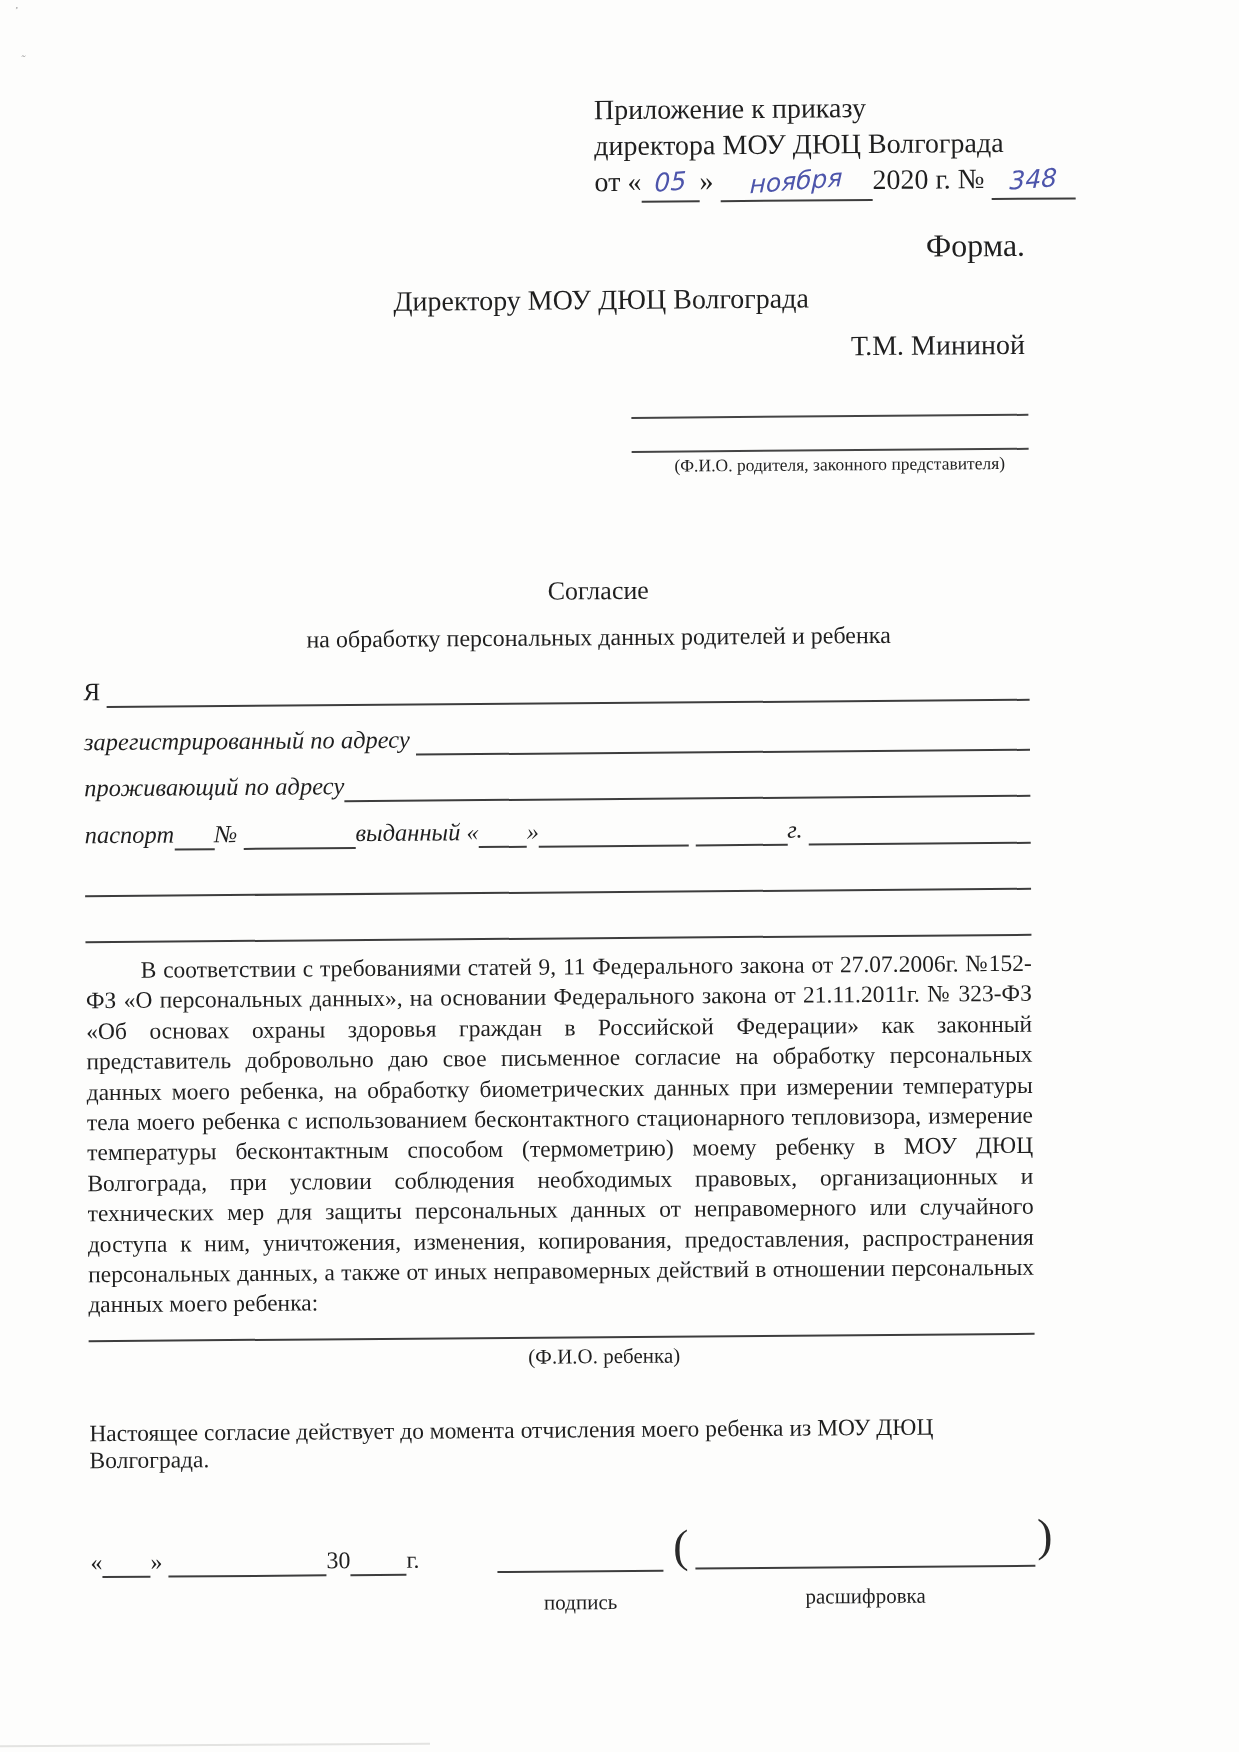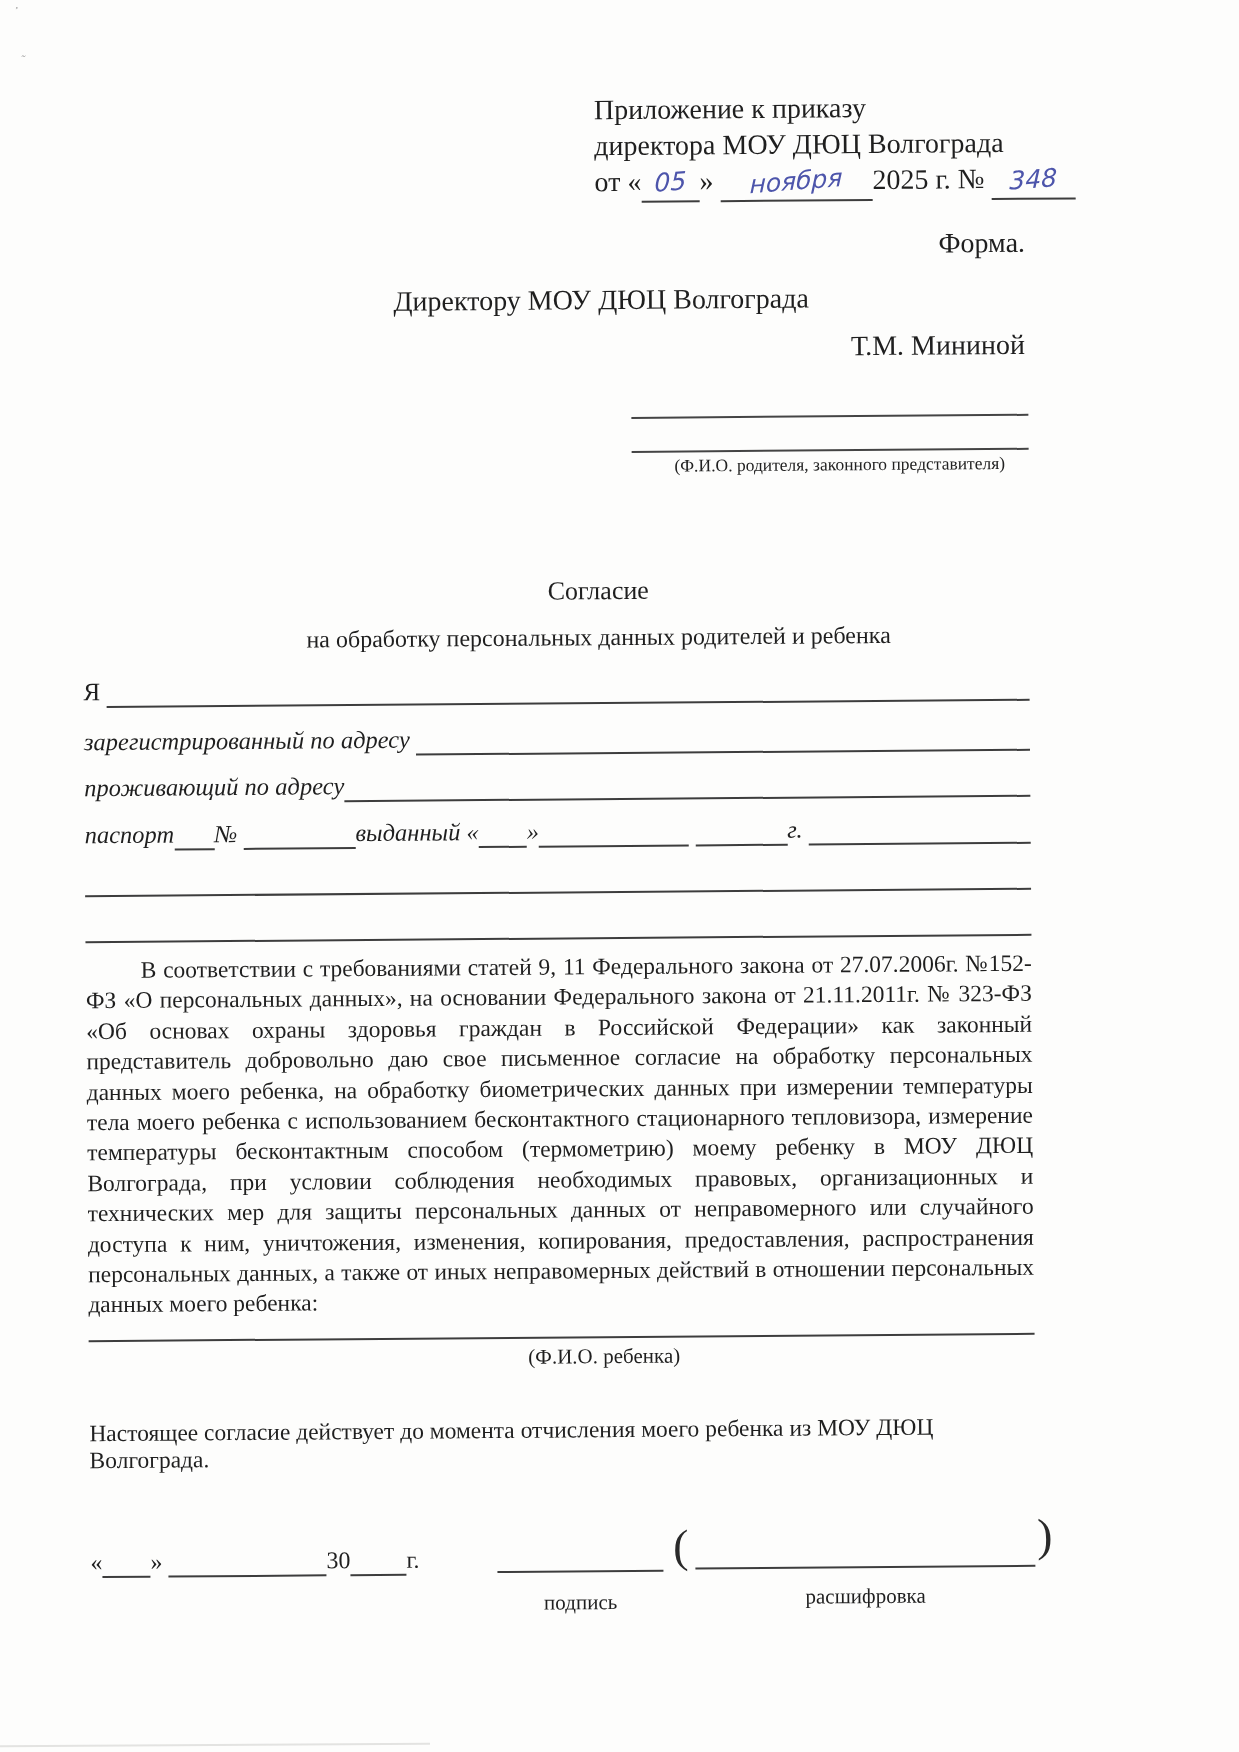--- a/index.html
+++ b/index.html
@@ -25,21 +25,21 @@
   .slot.w150{width:152px;}
   .slot.w80{width:84px;}
   .hw{
     font-family:"DejaVu Sans",sans-serif;
     font-style:italic;
     color:#4d55ab;
     font-size:25px;
     display:inline-block;
     transform:rotate(-4deg) skewX(-6deg);
   }
-  .forma{top:230px;right:209px;font-size:28px;}
+  .forma{top:230px;right:209px;font-size:32px;}
   .addressee{top:284px;left:398px;font-size:28px;}
   .addr-name{top:332px;left:855px;font-size:28px;}
   
   .pline{border-top:2px solid #444;height:0;}
   .pl1{left:635px;top:417px;width:397px;}
   .pl2{left:635px;top:451px;width:397px;}
   .parent-cap{left:648px;top:456px;width:390px;text-align:center;font-size:17.5px;color:#222;}
   
   .center-col{left:128px;width:945px;text-align:center;}
   .doc-title{top:576px;font-size:26px;}
@@ -92,21 +92,21 @@
 <div class="sheet">
   <span class="art art1">᾽</span>
   <span class="art art2">˜</span>
   <div class="smudge"></div>
 
   <div class="tilt">
 
     <div class="abs hdr">
       <div>Приложение к приказу</div>
       <div>директора МОУ ДЮЦ Волгограда</div>
-      <div class="order-line"><span>от «</span><span class="slot w55"><span class="hw">05</span></span><span>»</span> <span class="slot w150"><span class="hw">ноября</span></span><span>2025 г. №</span> <span class="slot w80"><span class="hw">348</span></span></div>
+      <div class="order-line"><span>от «</span><span class="slot w55"><span class="hw">05</span></span><span>»</span> <span class="slot w150"><span class="hw">ноября</span></span><span>2020 г. №</span> <span class="slot w80"><span class="hw">348</span></span></div>
     </div>
 
     <div class="abs forma">Форма.</div>
 
     <div class="abs addressee">Директору МОУ ДЮЦ Волгограда</div>
     <div class="abs addr-name">Т.М. Мининой</div>
 
     <div class="abs pline pl1"></div>
     <div class="abs pline pl2"></div>
     <div class="abs parent-cap">(Ф.И.О. родителя, законного представителя)</div>

